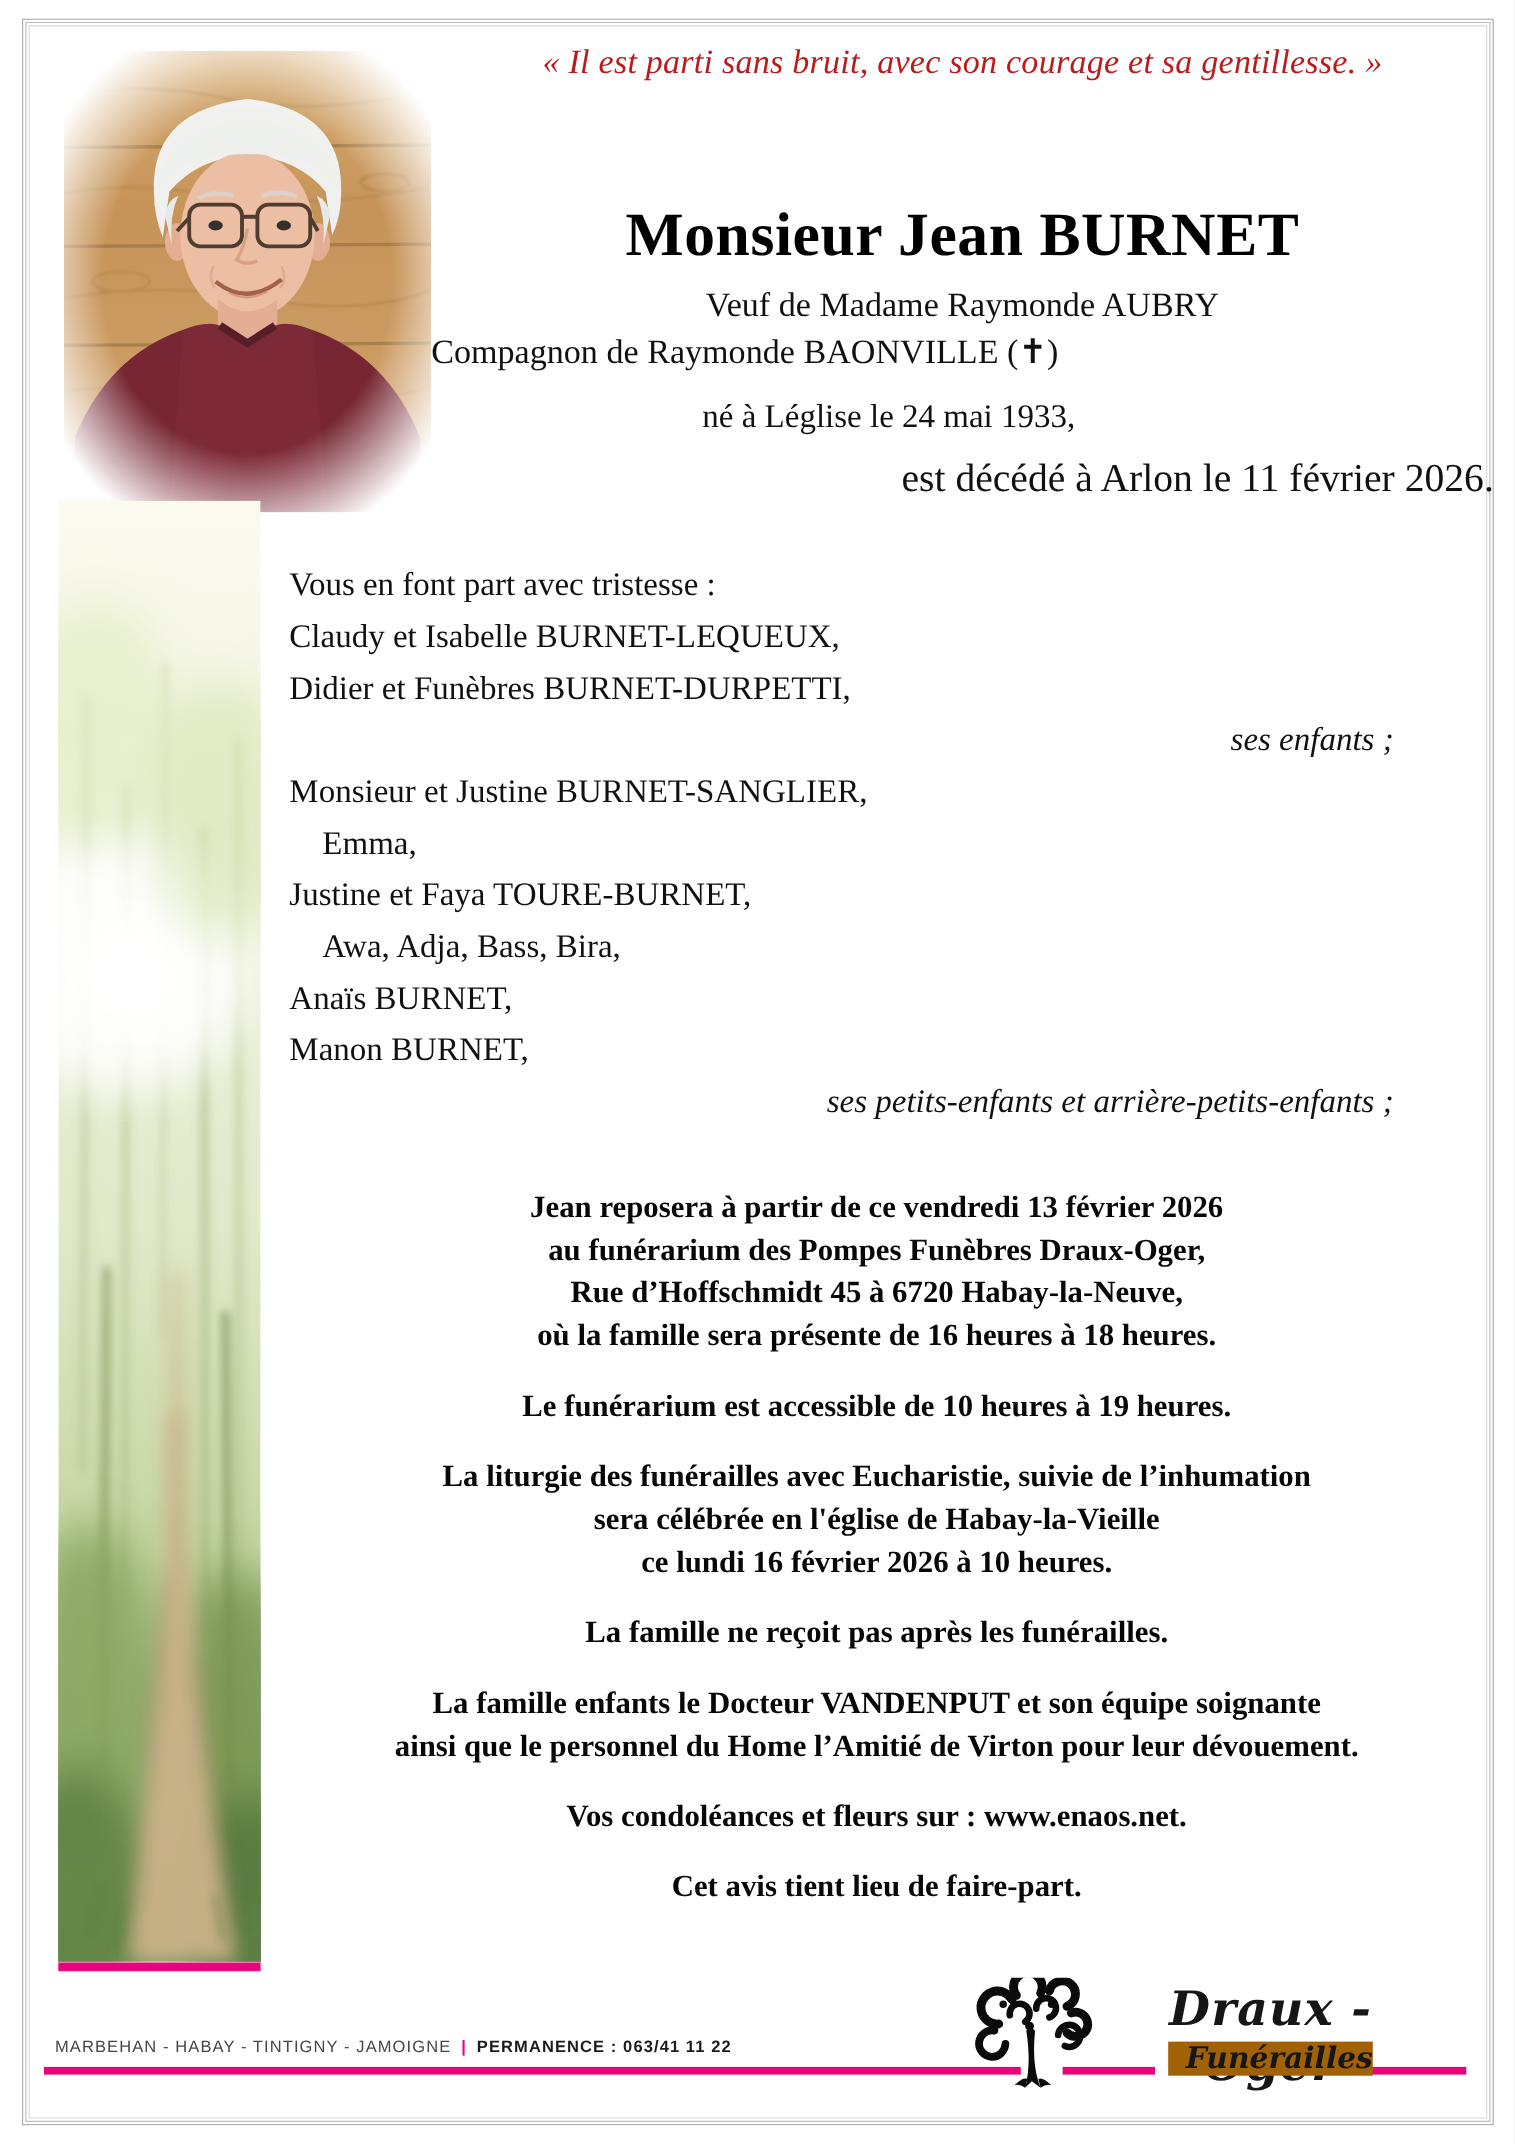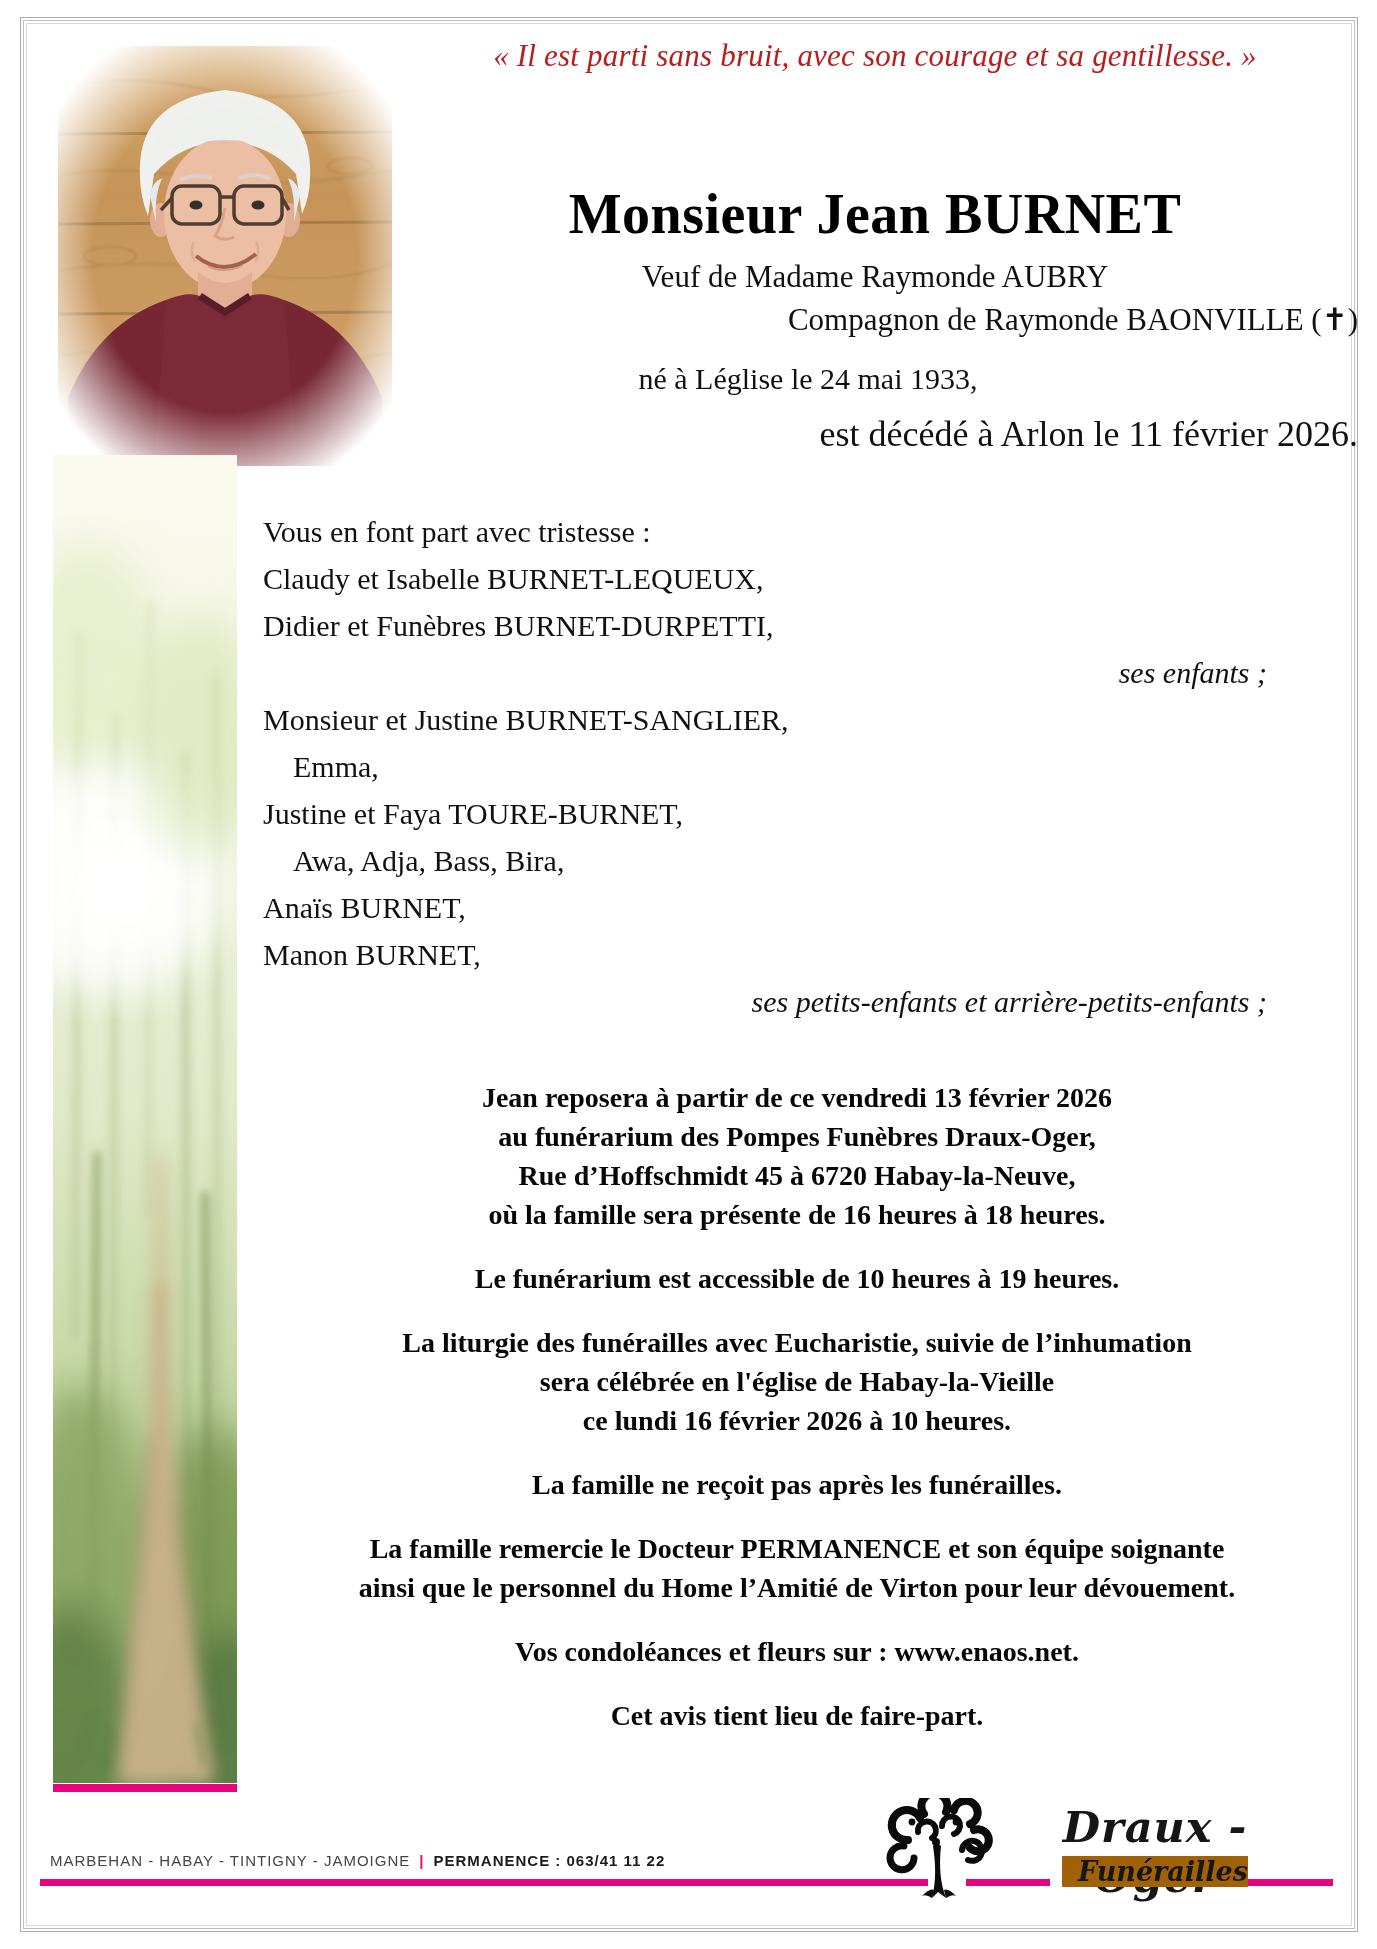--- a/index.html
+++ b/index.html
@@ -25,21 +25,21 @@
   
   .quote{
     position:absolute;left:392px;top:38px;width:966px;text-align:center;
     font-style:italic;font-size:31px;letter-spacing:.2px;color:#b91c1c;
   }
   .title{
     position:absolute;left:392px;top:182px;width:966px;text-align:center;
     font-weight:bold;font-size:56px;letter-spacing:.5px;color:#000000;
   }
   .sub1{position:absolute;left:392px;top:259px;width:966px;text-align:center;font-size:31px;}
-  .sub2{position:absolute;left:392px;top:301px;width:966px;text-align:right;font-size:31px;}
+  .sub2{position:absolute;left:392px;top:301px;width:966px;text-align:left;font-size:31px;}
   .born{position:absolute;left:392px;top:362px;width:832px;text-align:center;font-size:30px;}
   .died{position:absolute;left:392px;top:413px;width:966px;text-align:right;font-size:36px;}
   
   .forest{position:absolute;left:53px;top:455px;width:184px;height:1328px;overflow:hidden;}
   .forest svg{display:block;}
   .forest-bar{position:absolute;left:53px;top:1784px;width:184px;height:8px;}
   
   .family{position:absolute;left:263px;top:508px;width:1010px;font-size:30px;}
   .family .line{line-height:47px;white-space:pre;}
   .family .indent{padding-left:30px;}
@@ -237,21 +237,21 @@
     </p>
     <p>
       <span>La liturgie des funérailles avec Eucharistie, suivie de l’inhumation</span><br>
       <span>sera célébrée en l'église de Habay-la-Vieille</span><br>
       <span>ce lundi 16 février 2026 à 10 heures.</span>
     </p>
     <p>
       <span>La famille ne reçoit pas après les funérailles.</span>
     </p>
     <p>
-      <span>La famille remercie le Docteur PERMANENCE et son équipe soignante</span><br>
+      <span>La famille enfants le Docteur VANDENPUT et son équipe soignante</span><br>
       <span>ainsi que le personnel du Home l’Amitié de Virton pour leur dévouement.</span>
     </p>
     <p>
       <span>Vos condoléances et fleurs sur : www.enaos.net.</span>
     </p>
     <p>
       <span>Cet avis tient lieu de faire-part.</span>
     </p>
   </div>
 

